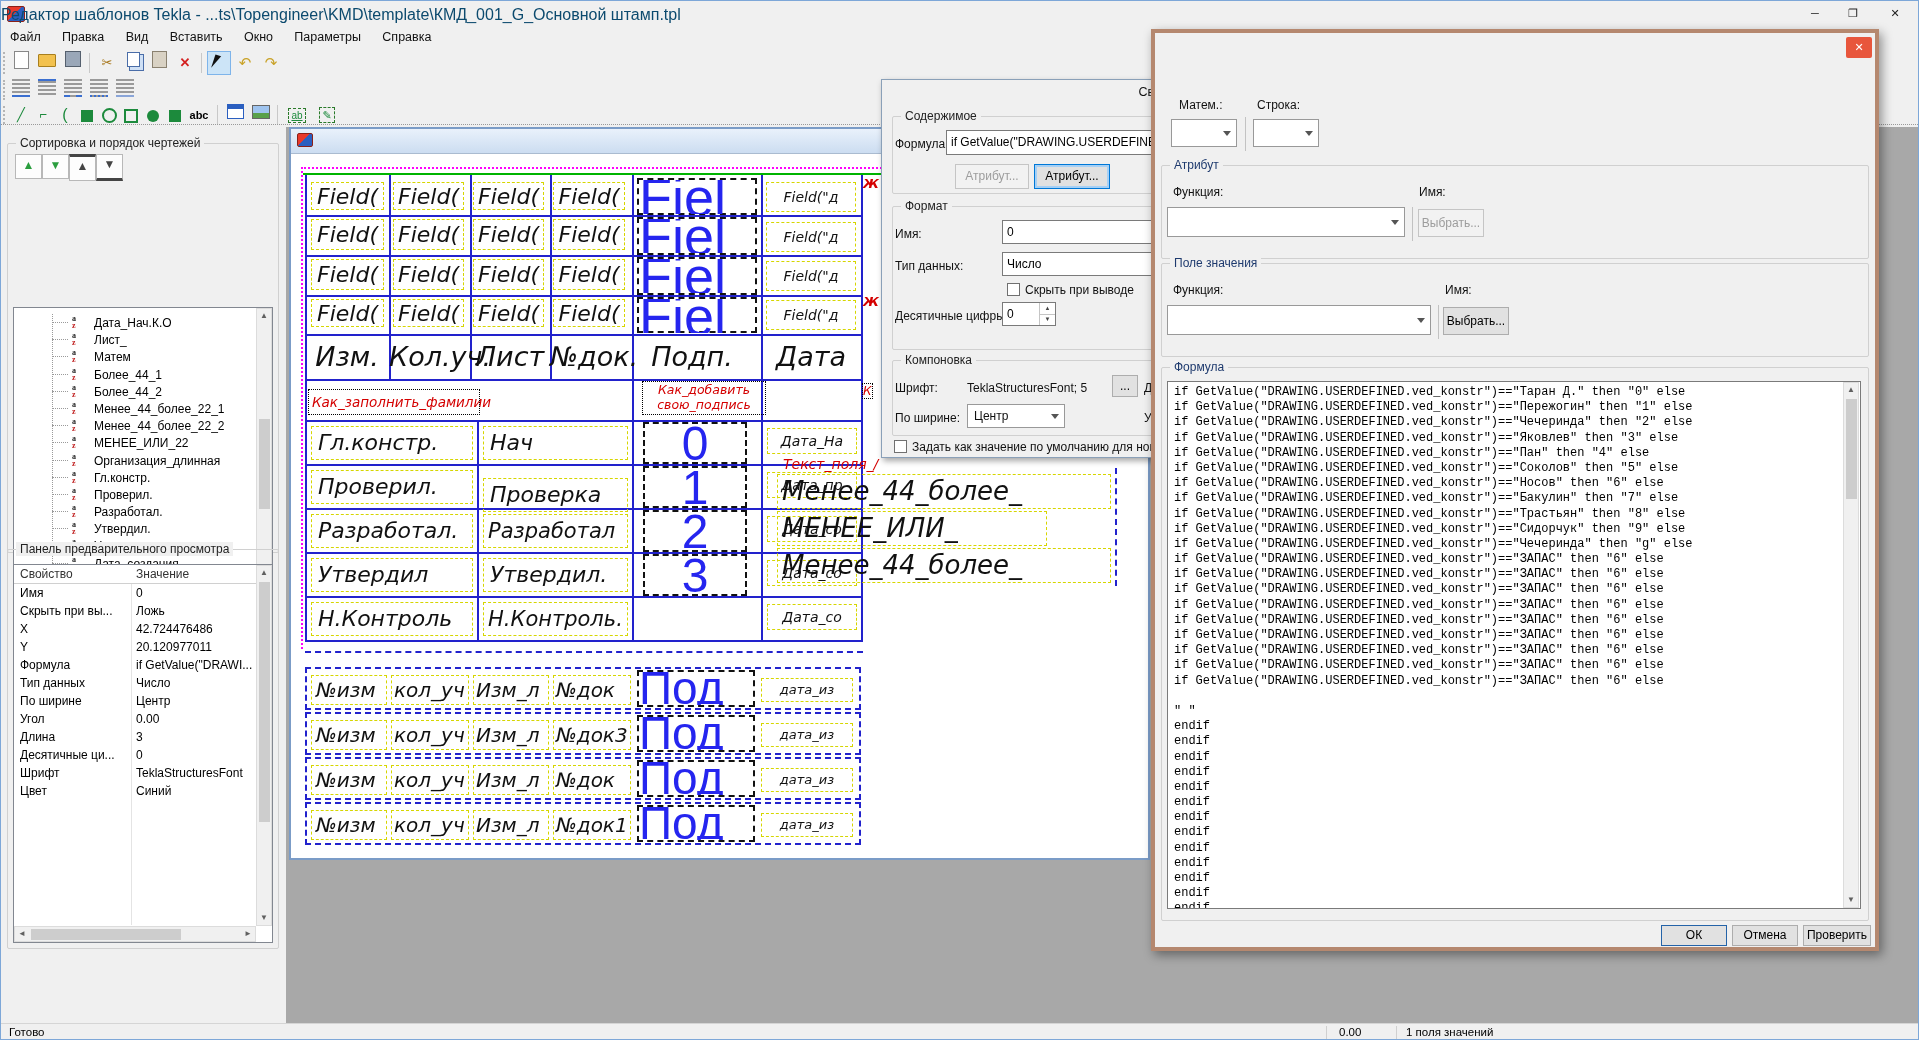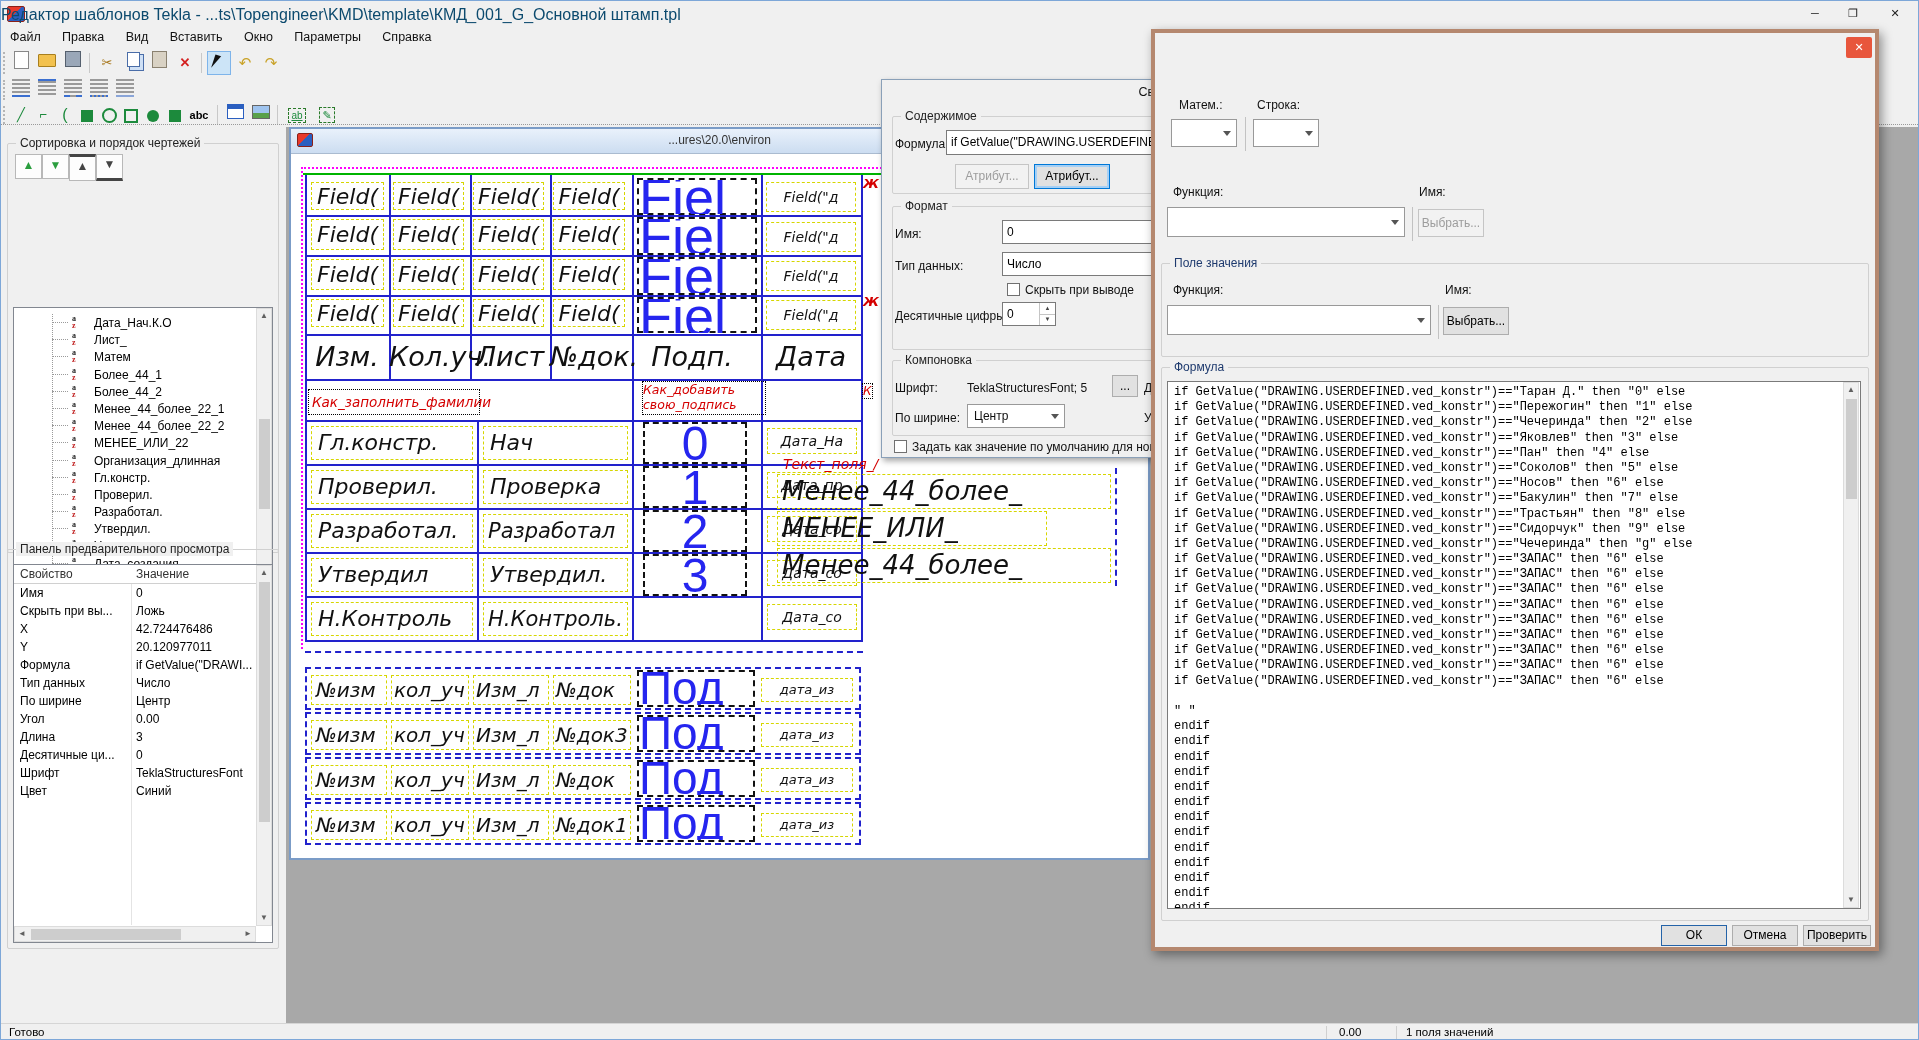--- a/index.html
+++ b/index.html
@@ -424,21 +424,20 @@
         <span class="sb-ar" style="right:0;">►</span>
       </div>
     </div>
   </div>
 
   <div class="mdi"></div>
 
   <div class="canvas-win">
     <div class="canvas-title">
       <span class="appicon" style="left:6px;top:4px;width:14px;height:12px;"></span>
-      <span class="ctext">...ures\20.0\environ</span>
     </div>
     <div class="canvas-content">
 
       <div class="abs" style="left:10px;top:13px;width:836px;border-top:2px dotted #ff00ff;"></div>
       <div class="abs" style="left:10px;top:13px;height:482px;border-left:2px dotted #ff00ff;"></div>
       <div class="abs" style="left:12px;top:19px;width:833px;height:2px;background:#00b400;"></div>
 
       <div class="blue-v" style="left:14px;top:21px;height:465px;"></div>
       <div class="blue-v" style="left:98px;top:21px;height:204px;"></div>
       <div class="blue-v" style="left:179px;top:21px;height:204px;"></div>
@@ -564,32 +563,32 @@
       <div class="hdr" style="left:14px;width:84px;"><span class="hw">Изм.</span></div>
       <div class="hdr" style="left:98px;width:81px;"><span class="hw">Кол.уч.</span></div>
       <div class="hdr" style="left:179px;width:80px;"><span class="hw">Лист</span></div>
       <div class="hdr" style="left:259px;width:82px;"><span class="hw">№док.</span></div>
       <div class="hdr" style="left:341px;width:120px;"><span class="hw">Подп.</span></div>
       <div class="hdr" style="left:470px;width:100px;"><span class="hw">Дата</span></div>
 
       <div class="abs dotsel" style="left:18px;top:236px;width:170px;height:24px;">
         <span class="rednote" style="font-size:13.5px;line-height:24px;padding-left:3px;display:block;">Как_заполнить_фамилии</span>
       </div>
-      <div class="abs dotsel" style="left:352px;top:228px;width:122px;height:32px;">
+      <div class="abs dotsel" style="left:352px;top:228px;width:122px;height:32px;text-align:center;">
         <span class="rednote" style="font-size:12.5px;display:block;line-height:15px;">Как_добавить</span>
         <span class="rednote" style="font-size:12.5px;display:block;line-height:15px;">свою_подпись</span>
       </div>
 
       <div class="abs ybox" style="left:20px;top:272px;width:160px;height:32px;"><span class="hw" style="font-size:22px;line-height:32px;padding-left:6px;">Гл.констр.</span></div>
       <div class="abs ybox" style="left:192px;top:272px;width:143px;height:32px;"><span class="hw" style="font-size:22px;line-height:32px;padding-left:6px;">Нач</span></div>
       <div class="abs dashsel" style="left:352px;top:268px;width:104px;height:42px;text-align:center;"><span class="bigblue" style="font-size:48px;line-height:40px;">0</span></div>
       <div class="abs ybox" style="left:476px;top:274px;width:88px;height:24px;text-align:center;"><span class="hw" style="font-size:14px;line-height:24px;">Дата_На</span></div>
 
       <div class="abs ybox" style="left:20px;top:316px;width:160px;height:32px;"><span class="hw" style="font-size:22px;line-height:32px;padding-left:6px;">Проверил.</span></div>
-      <div class="abs ybox" style="left:192px;top:316px;width:143px;height:32px;"><span class="hw" style="font-size:22px;line-height:32px;padding-left:6px;">Проверка</span></div>
+      <div class="abs ybox" style="left:192px;top:324px;width:143px;height:32px;"><span class="hw" style="font-size:22px;line-height:32px;padding-left:6px;">Проверка</span></div>
       <div class="abs dashsel" style="left:352px;top:312px;width:104px;height:42px;text-align:center;"><span class="bigblue" style="font-size:48px;line-height:40px;">1</span></div>
       <div class="abs ybox" style="left:476px;top:318px;width:88px;height:24px;text-align:center;"><span class="hw" style="font-size:14px;line-height:24px;">Дата_пр</span></div>
 
       <div class="abs ybox" style="left:20px;top:360px;width:160px;height:32px;"><span class="hw" style="font-size:22px;line-height:32px;padding-left:6px;">Разработал.</span></div>
       <div class="abs ybox" style="left:192px;top:360px;width:143px;height:32px;"><span class="hw" style="font-size:21px;line-height:32px;padding-left:4px;">Разработал</span></div>
       <div class="abs dashsel" style="left:352px;top:356px;width:104px;height:42px;text-align:center;"><span class="bigblue" style="font-size:48px;line-height:40px;">2</span></div>
       <div class="abs ybox" style="left:476px;top:362px;width:88px;height:24px;text-align:center;"><span class="hw" style="font-size:14px;line-height:24px;">Дата_со</span></div>
 
       <div class="abs ybox" style="left:20px;top:404px;width:160px;height:32px;"><span class="hw" style="font-size:22px;line-height:32px;padding-left:6px;">Утвердил</span></div>
       <div class="abs ybox" style="left:192px;top:404px;width:143px;height:32px;"><span class="hw" style="font-size:22px;line-height:32px;padding-left:6px;">Утвердил.</span></div>
@@ -701,20 +700,23 @@
       <span class="lbl" style="left:24px;top:39px;">Матем.:</span>
       <span class="lbl" style="left:102px;top:39px;">Строка:</span>
       <div class="combo" style="left:16px;top:60px;width:66px;height:28px;">
           <span class="chev"></span>
         </div>
       <div class="vline" style="left:90px;top:58px;height:34px;"></div>
       <div class="combo" style="left:98px;top:60px;width:66px;height:28px;">
           <span class="chev"></span>
         </div>
 
+      <div class="grp" style="left:6px;top:106px;width:706px;height:92px;">
+        <span class="glabel">Атрибут</span>
+      </div>
       <span class="lbl" style="left:18px;top:126px;">Функция:</span>
       <span class="lbl" style="left:264px;top:126px;">Имя:</span>
       <div class="combo" style="left:12px;top:148px;width:238px;height:30px;">
           <span class="chev"></span>
         </div>
       <div class="vline" style="left:257px;top:148px;height:34px;"></div>
       <div class="btn dis" style="left:263px;top:150px;width:66px;height:28px;line-height:26px;">Выбрать...</div>
 
       <div class="grp" style="left:6px;top:204px;width:706px;height:92px;">
         <span class="glabel">Поле значения</span>

